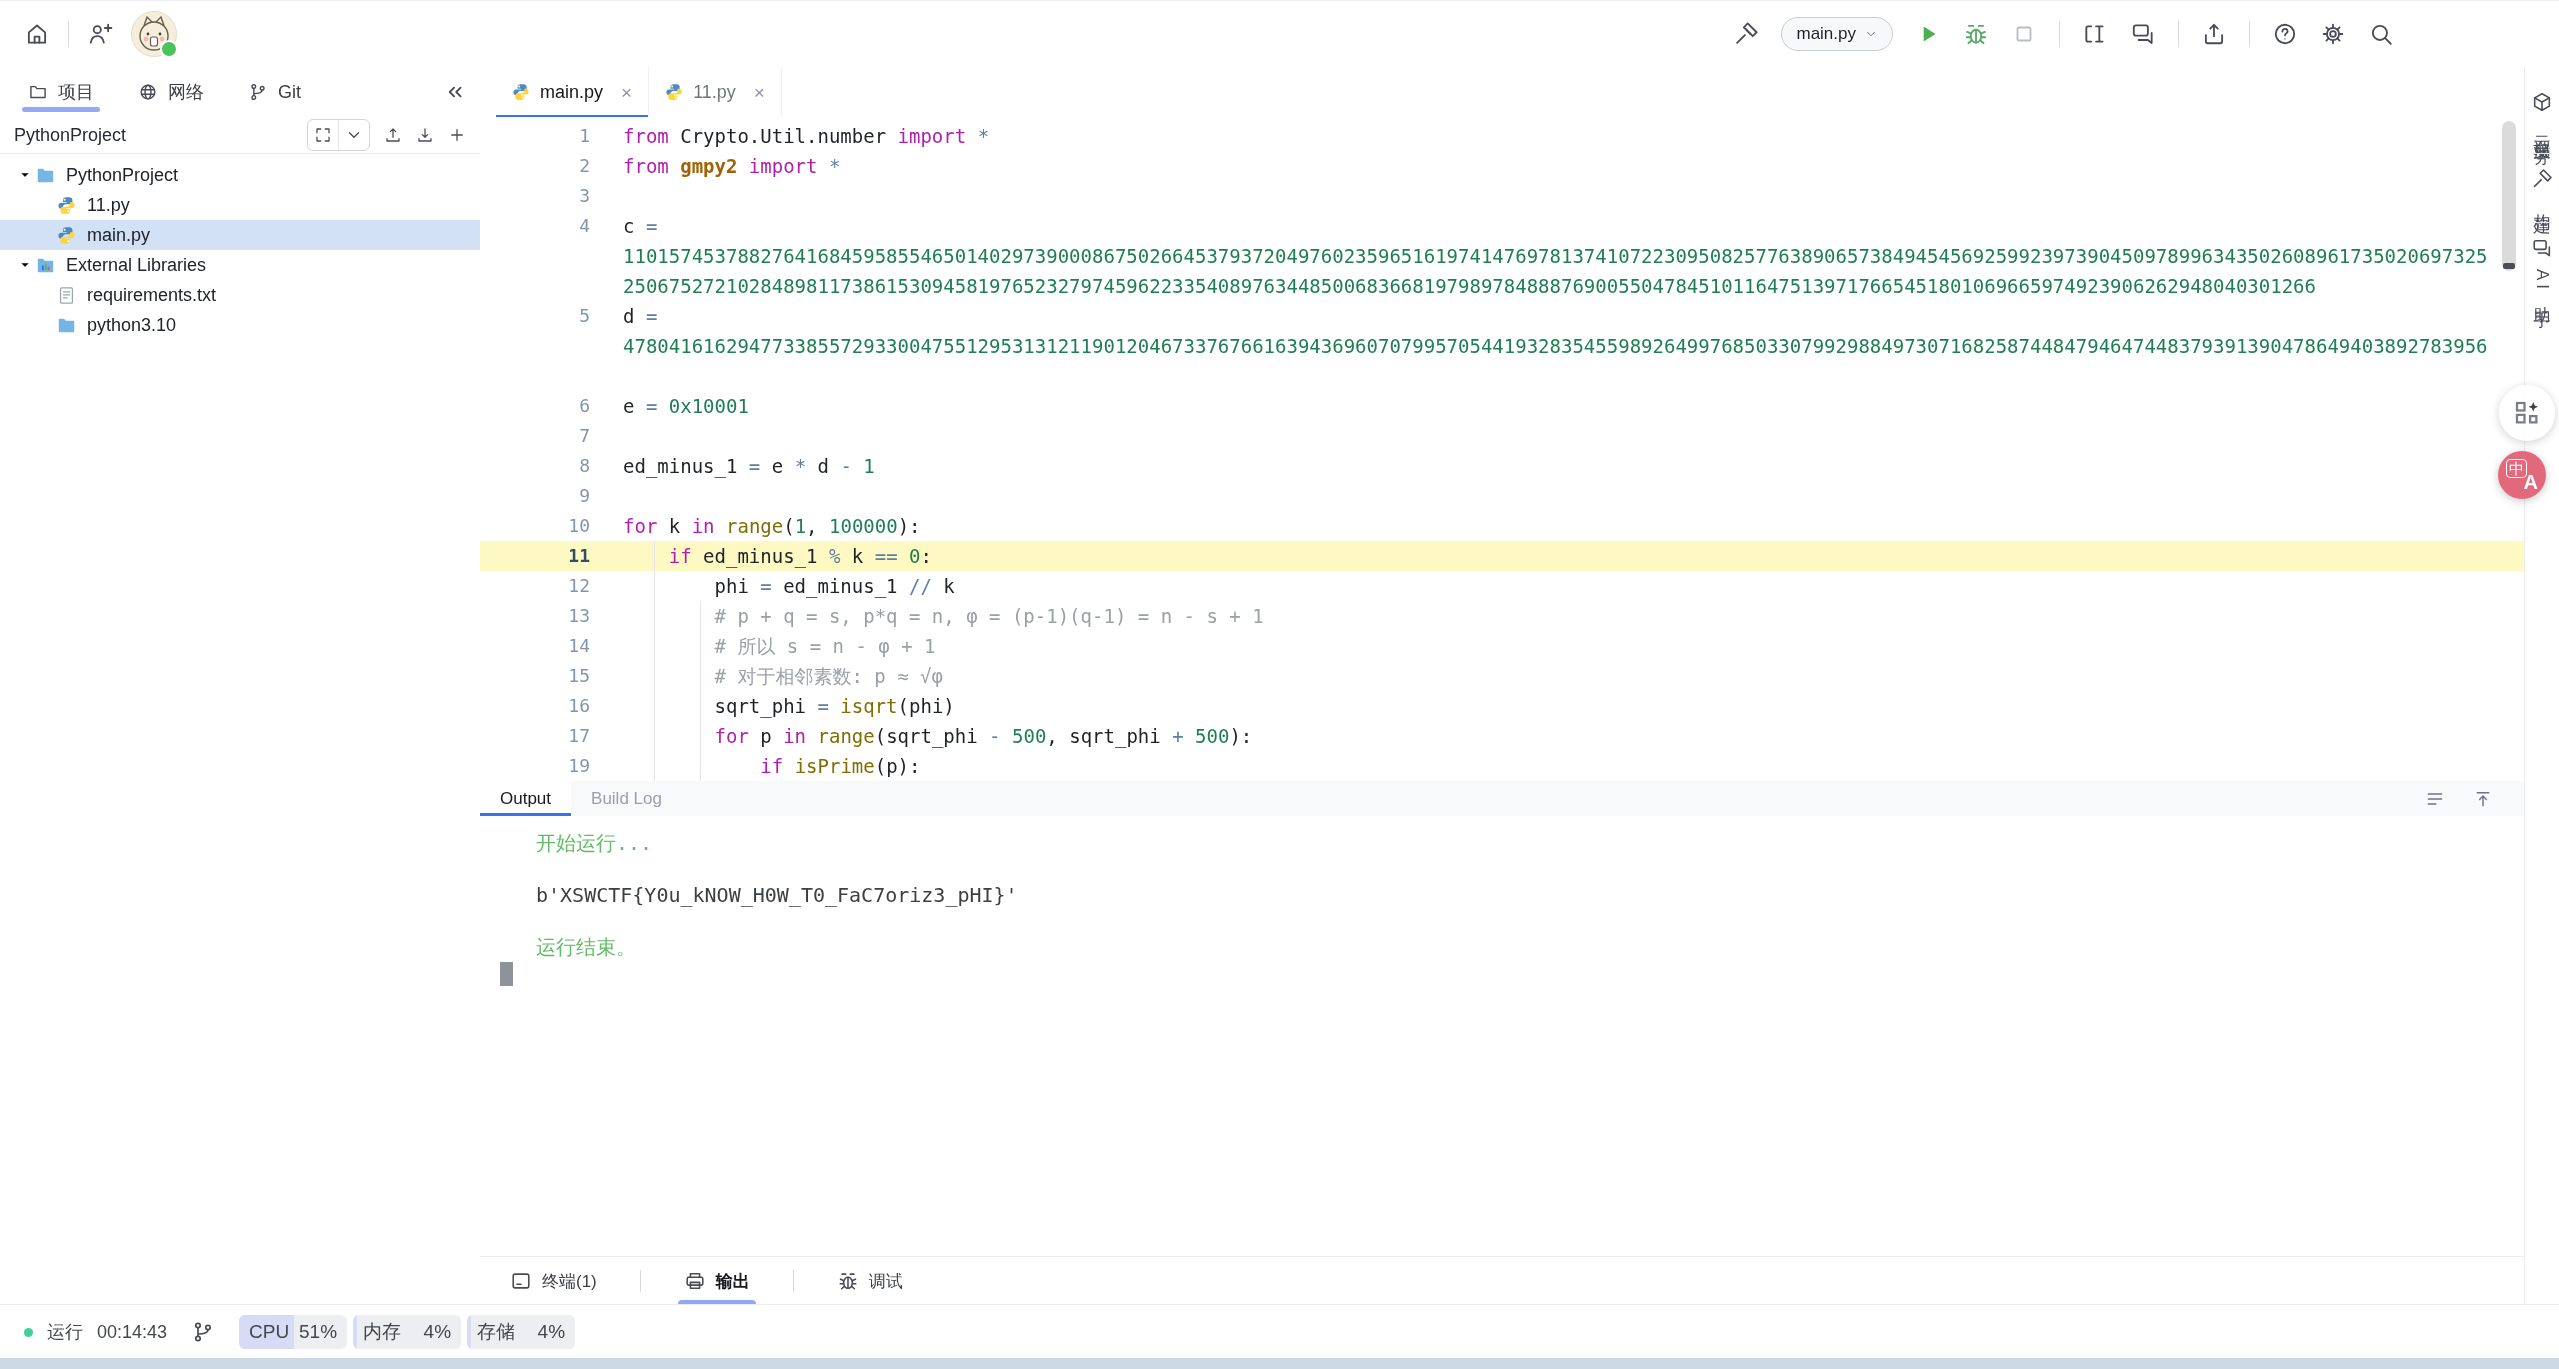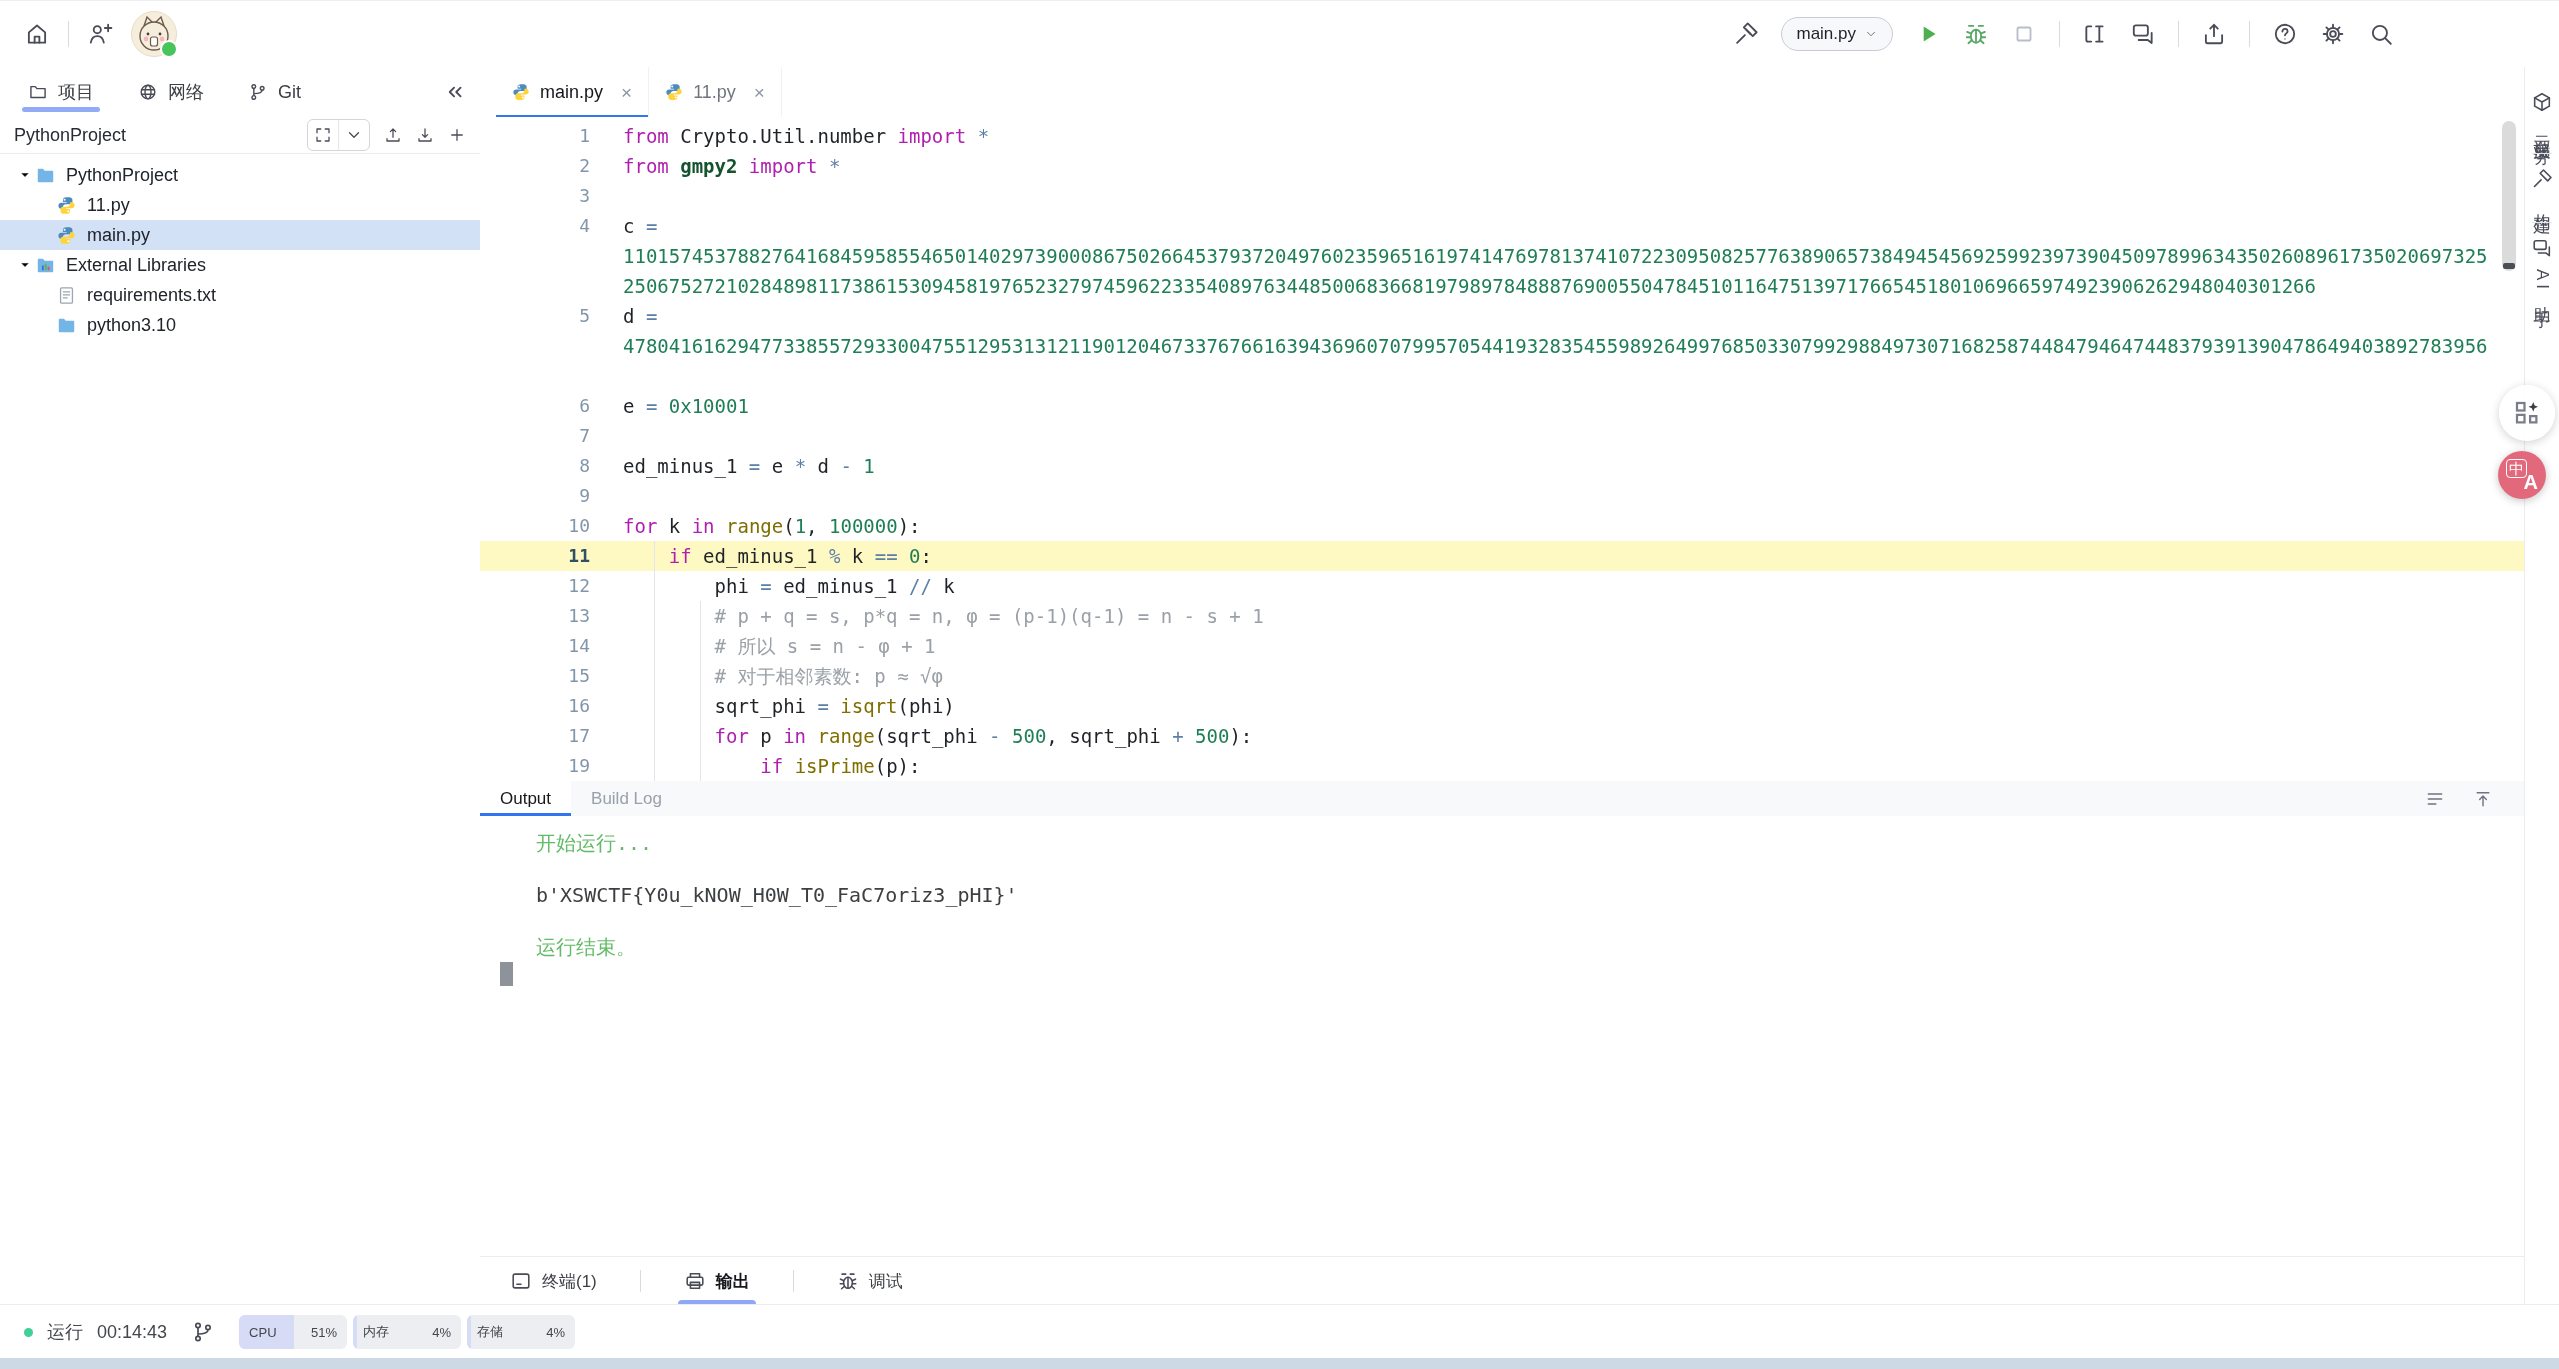--- a/index.html
+++ b/index.html
@@ -55,21 +55,21 @@
   .code-row.current{background:#fef9c3;}
   .gutter{width:110px;flex:none;text-align:right;padding-right:16px;color:#8296ab;font-size:18px;}
   .code-row.current .gutter{color:#2f4f66;font-weight:bold;}
   .code-text{padding-left:17px;}
   .tok-kw{color:#b01fb0;}
   .tok-num{color:#1f7e55;}
   .tok-fn{color:#7f6e00;}
   .tok-cm{color:#9aa0a6;}
   .tok-op{color:#5c7fa6;}
   .tok-pl{color:#1f2328;}
-  .tok-plb{color:#14532d;font-weight:bold;}
+  .tok-plb{color:#a16207;font-weight:bold;}
   .iguide{position:absolute;width:1px;background:#e3e5ea;}
   .ed-scroll-thumb{position:absolute;left:2022px;top:54px;width:14px;height:150px;border-radius:7px;background:rgba(0,0,0,.14);}
   .ed-scroll-mark{position:absolute;left:2023px;top:196px;width:12px;height:6px;background:#4a4e55;border-radius:2px;}
 
   
   .out-tabs{position:absolute;top:714px;left:0;right:0;height:35px;background:#f8f9fb;border-bottom:1px solid #e6e8ec;display:flex;align-items:stretch;font-size:17px;}
   .out-tab{display:flex;align-items:center;padding:0 20px;color:#9aa0ab;position:relative;}
   .out-tab.active{background:#fff;color:#16181d;align-items:center;}
   .out-tab.active::after{content:"";position:absolute;left:0;right:0;bottom:0;height:3px;background:#3574f0;}
   .out-tab-icons{margin-left:auto;display:flex;gap:28px;align-items:center;padding-right:18px;}
@@ -87,21 +87,21 @@
   .bb-item .i svg{width:22px;height:22px;}
   .bb-item.active{font-weight:bold;color:#16181d;}
   .bb-item.active::after{content:"";position:absolute;left:10px;right:10px;bottom:0;height:5px;border-radius:4px 4px 0 0;background:#8fa8f5;}
   .bb-sep{width:1px;height:22px;background:#d8dae0;margin:0 10px;}
 
   
   .statusbar{position:absolute;left:0;top:1303px;width:100%;height:54px;border-top:1px solid #ebecf0;display:flex;align-items:center;padding-left:24px;gap:14px;font-size:18px;color:#44474e;background:#fff;}
   .run-dot{width:9px;height:9px;border-radius:50%;background:#41cf9a;}
   .sb-branch{margin:0 10px;}
   .sb-branch svg{width:24px;height:24px;}
-  .meter{position:relative;width:88px;height:34px;border-radius:6px;background:#edeef1;overflow:hidden;display:flex;align-items:center;justify-content:space-between;padding:0 10px;font-size:13px;color:#44474e;margin-right:6px;}
+  .meter{position:relative;width:88px;height:34px;border-radius:6px;background:#edeef1;overflow:hidden;display:flex;align-items:center;justify-content:space-between;padding:0 10px;font-size:19px;color:#44474e;margin-right:6px;}
   .meter .fill{position:absolute;left:0;top:0;bottom:0;background:#d6dcf6;}
   .meter span{position:relative;}
 
   
   .stripe{position:absolute;right:0;top:66px;width:34px;height:1237px;border-left:1px solid #ebecf0;background:#fff;display:flex;flex-direction:column;align-items:center;padding-top:24px;}
   .stripe-item{display:flex;flex-direction:column;align-items:center;gap:10px;color:#494b57;}
   .stripe-item .i svg{width:22px;height:22px;}
   .stripe-label{writing-mode:vertical-rl;font-size:17px;letter-spacing:4px;color:#494b57;}
   .stripe-sep{width:20px;height:1px;background:#e3e5ea;margin:14px 0;}
 

